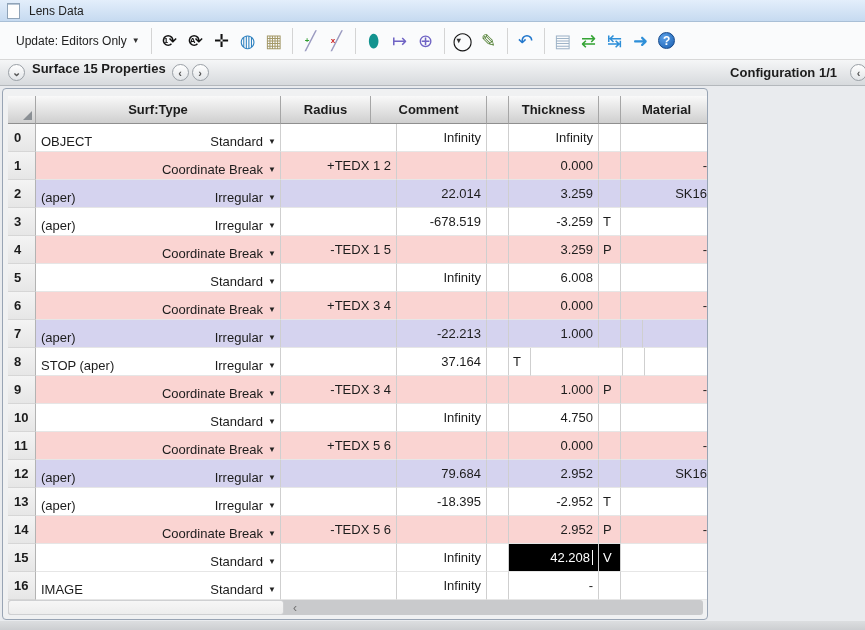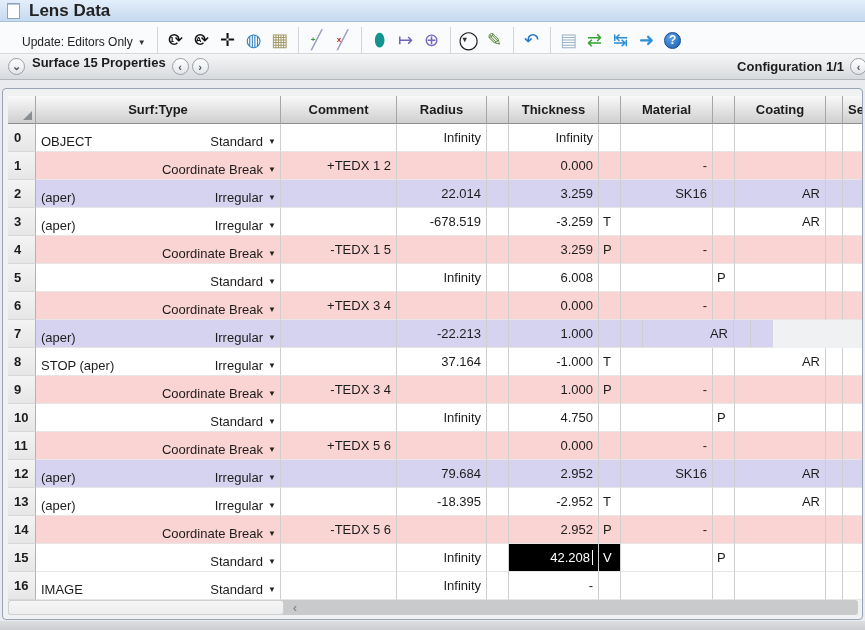--- a/index.html
+++ b/index.html
@@ -4,48 +4,48 @@
 <style>
   * { margin:0; padding:0; box-sizing:border-box; }
   html,body { width:865px; height:630px; overflow:hidden; }
   body { font-family:"Liberation Sans", sans-serif; background:#e9ebee; color:#1c1c1c; position:relative; }
 
   
   .titlebar { height:22px; background:linear-gradient(#e3eefb,#c6daf0); border-bottom:1px solid #a9bfd6;
               display:flex; align-items:center; padding-left:7px; }
   .doc-icon { width:13px; height:16px; background:#fdfdfd; border:1px solid #8fa3b8; margin-right:9px; position:relative;
               box-shadow:inset 0 3px 0 -2px #b9c6d4, inset 0 6px 0 -5px #b9c6d4, inset 0 9px 0 -8px #b9c6d4; }
-  .titlebar .title { font-size:17px; font-weight:bold; color:#222; }
+  .titlebar .title { font-size:12px; font-weight:normal; color:#222; }
 
   
-  .toolbar { height:32px; background:#fafbfc; border-bottom:1px solid #d8d8d8; display:flex; align-items:flex-end; padding-left:16px; }
+  .toolbar { height:38px; background:#fafbfc; border-bottom:1px solid #d8d8d8; display:flex; align-items:center; padding-left:10px; }
   .update-dd { font-size:12px; color:#222; display:flex; align-items:center; gap:5px; padding:4px 6px; cursor:default; }
   .update-dd .caret { font-size:8px; color:#333; }
   .tsep { width:1px; height:26px; background:#d4d4d4; margin:0 5px; }
   .tb-icon { width:26px; height:26px; display:flex; align-items:center; justify-content:center; position:relative;
              font-size:18px; line-height:1; cursor:default; }
   .tb-icon .sub { position:absolute; font-size:8px; font-weight:bold; left:7px; top:9px; }
   .tb-icon.badge-icon { font-size:13px; }
   .tb-icon.badge-icon .bubble { width:17px; height:17px; border-radius:50%; background:radial-gradient(circle at 35% 30%, #5aa0e8, #1b5fb0);
              color:#fff; font-weight:bold; display:flex; align-items:center; justify-content:center; font-size:12px;
              border:1px solid #14488a; }
 
   
   .propsbar { height:26px; background:linear-gradient(#f5f6f7,#d7dadd); border-bottom:1px solid #b4b8bc;
               display:flex; align-items:center; padding:0 8px; position:relative; }
   .circle-btn { width:17px; height:17px; border-radius:50%; border:1px solid #9aa0a6; background:linear-gradient(#ffffff,#e2e5e8);
                 display:flex; align-items:center; justify-content:center; font-size:11px; color:#555; font-weight:bold;
                 flex:0 0 auto; }
   .propsbar .ptitle { font-size:13px; font-weight:bold; margin:0 6px 8px 7px; }
   .propsbar .navgrp { display:flex; gap:3px; }
   .propsbar .spacer { flex:1; }
-  .propsbar .config { font-size:13px; font-weight:bold; margin-right:6px; }
+  .propsbar .config { font-size:13px; font-weight:bold; margin-right:13px; }
 
   
-  .panel { position:absolute; left:2px; top:88px; width:861px; height:532px; background:#f0f1f2;
+  .panel { position:absolute; left:2px; top:88px; width:706px; height:532px; background:#f0f1f2;
            border:1px solid #98a4b4; border-radius:4px; overflow:hidden; }
   .grid { position:absolute; left:5px; top:7px; width:856px; }
   .row { display:flex; height:28px; }
   .row.header { height:28px; }
   .cell { border-right:1px solid #cfcfcf; border-bottom:1px solid #e6e6e6; font-size:13px;
           display:flex; align-items:center; overflow:hidden; white-space:nowrap; flex:0 0 auto; }
   .hcell { background:linear-gradient(#f9f9f9,#cfcfcf); border-right:1px solid #a6a6a6; border-bottom:1px solid #8f8f8f;
            font-weight:bold; font-size:13px; justify-content:center; }
   .hcell.first { justify-content:flex-start; position:relative; }
   .corner-tri { position:absolute; right:3px; bottom:3px; width:0; height:0;
@@ -132,22 +132,22 @@
   <span class="circle-btn" style="margin-right:-10px;">‹</span>
 </div>
 
 <div class="panel">
   <div class="grid" id="lde-grid">
       <div class="row header">
         <div class="cell hcell c-num first">
           <span class="corner-tri"></span>
         </div>
         <div class="cell hcell c-type">Surf:Type</div>
+        <div class="cell hcell c-rad">Radius</div>
         <div class="cell hcell c-com">Comment</div>
-        <div class="cell hcell c-rad">Radius</div>
         <div class="cell hcell c-radf"></div>
         <div class="cell hcell c-thi">Thickness</div>
         <div class="cell hcell c-thif"></div>
         <div class="cell hcell c-mat">Material</div>
         <div class="cell hcell c-matf"></div>
         <div class="cell hcell c-coa">Coating</div>
         <div class="cell hcell c-coaf"></div>
         <div class="cell hcell c-sem" style="justify-content: flex-start; padding-left: 5px;">Se</div>
       </div>
       <div class="row white">
@@ -314,21 +314,20 @@
         <div class="cell typecell c-type">
           <span>STOP (aper)</span>
           <span class="tname">
             <span>Irregular</span>
             <span class="caret">▼</span>
           </span>
         </div>
         <div class="cell val c-com"></div>
         <div class="cell val c-rad">37.164</div>
         <div class="cell flag c-radf"></div>
-        <div class="cell val c-thi">-1.000</div>
         <div class="cell flag c-thif">T</div>
         <div class="cell val c-mat"></div>
         <div class="cell flag c-matf"></div>
         <div class="cell val c-coa">AR</div>
         <div class="cell flag c-coaf"></div>
         <div class="cell c-sem"></div>
       </div>
       <div class="row pink">
         <div class="cell numcell c-num">9</div>
         <div class="cell typecell c-type">

